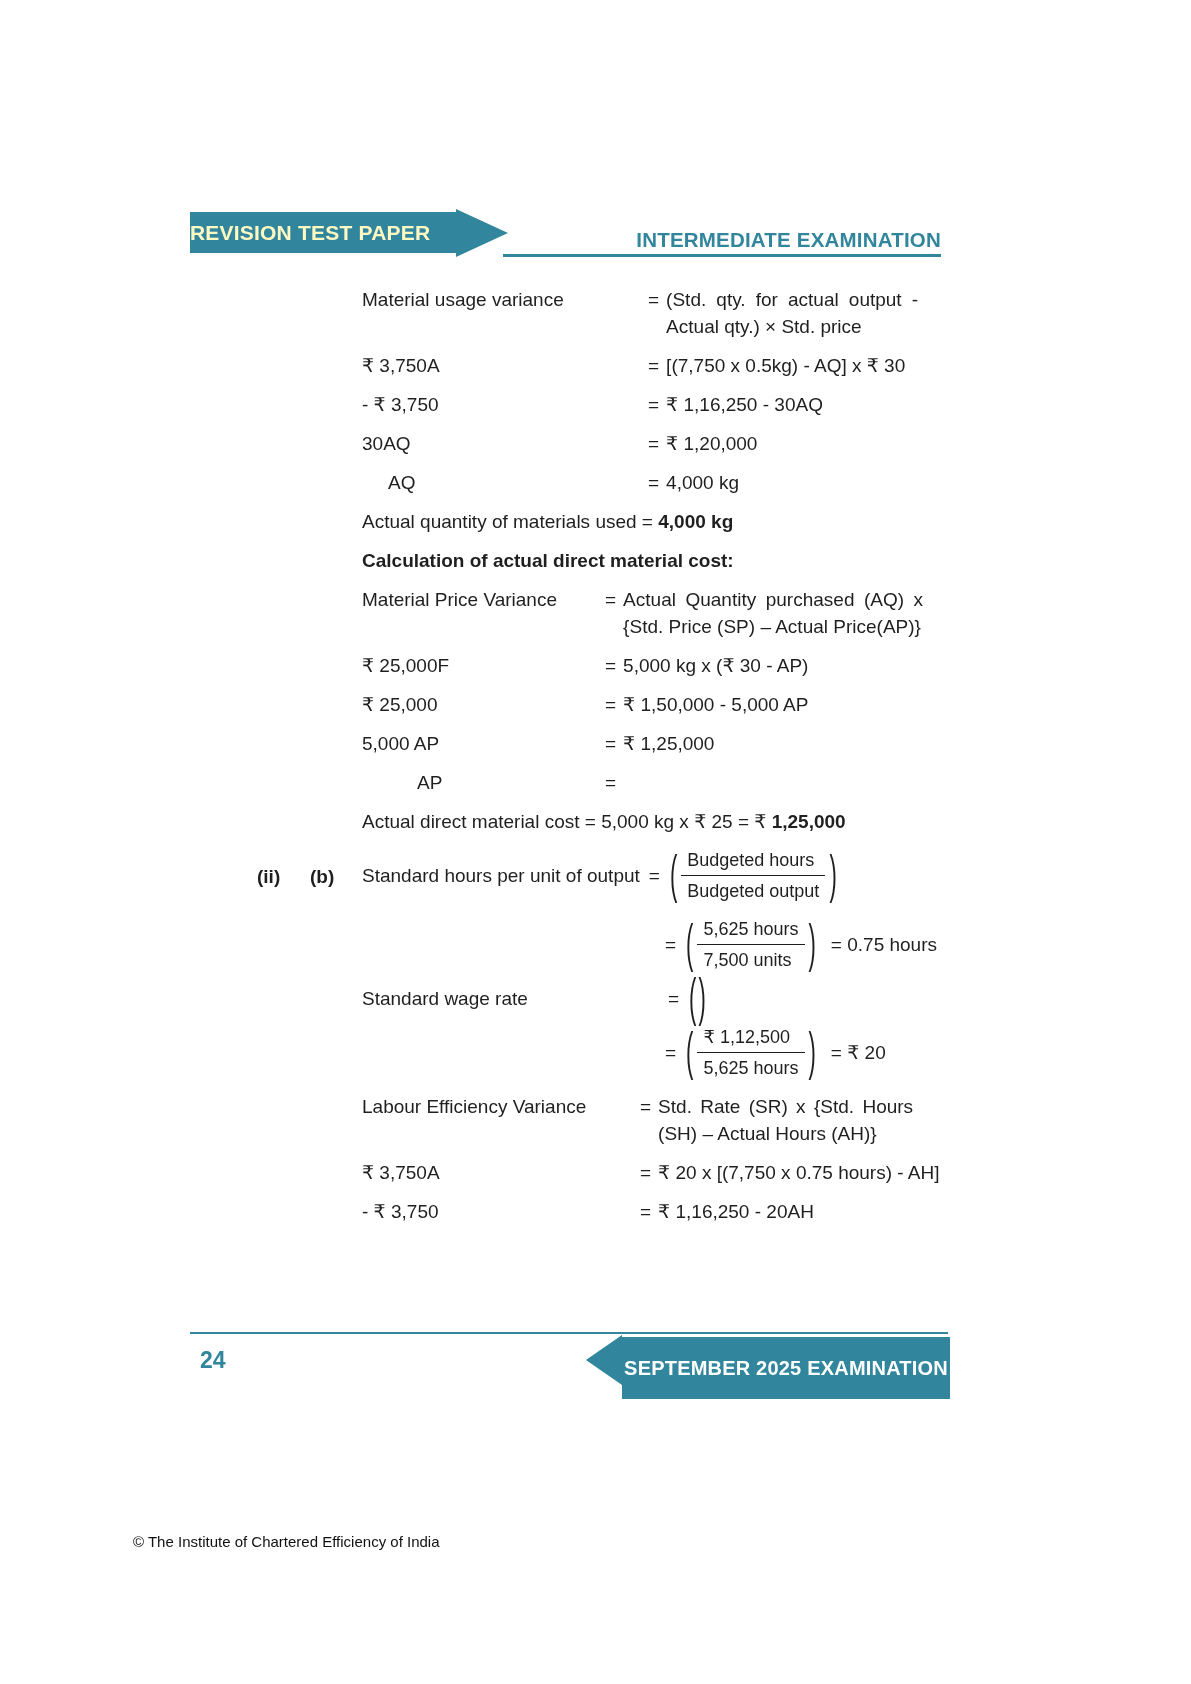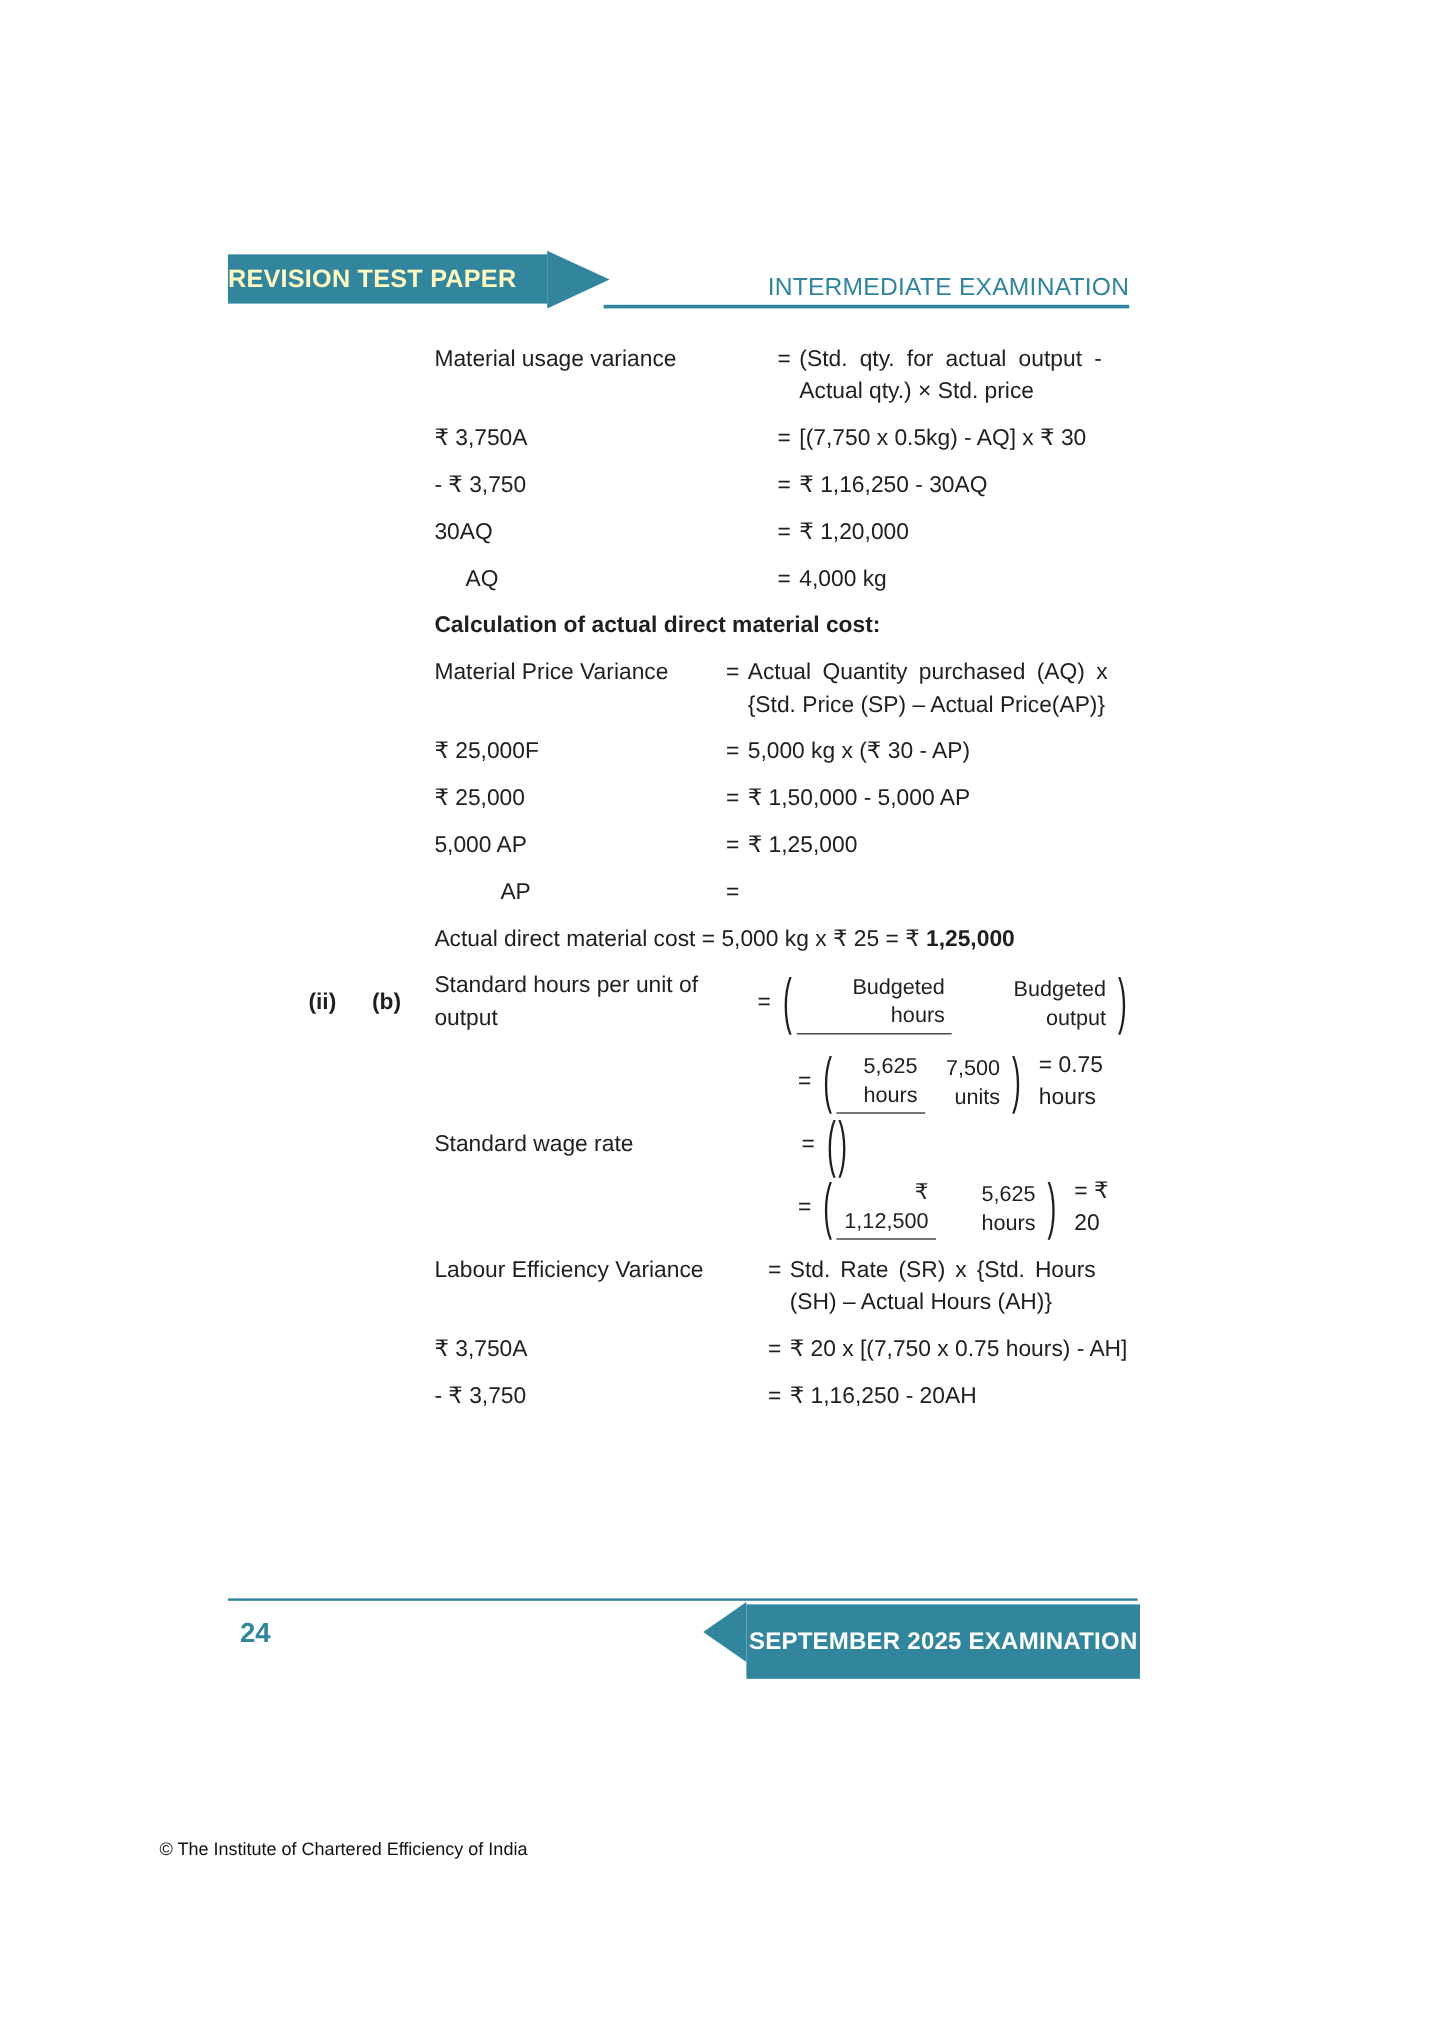--- a/index.html
+++ b/index.html
@@ -27,21 +27,21 @@
   }
   .banner-arrow-right {
     position: absolute; left: 100%; top: -3px;
     width: 0; height: 0;
     border-top: 24px solid transparent;
     border-bottom: 24px solid transparent;
     border-left: 52px solid #31859c;
   }
   .header-title {
     position: absolute; top: 228px; right: 250px;
-    color: #31859c; font-weight: normal; font-size: 20.5px;
+    color: #31859c; font-weight: bold; font-size: 20.5px;
     letter-spacing: 0.2px;
   }
   .header-rule {
     position: absolute; left: 503px; top: 254px;
     width: 438px; height: 3px; background: #31859c;
   }
 
   
   .content {
     position: absolute; left: 362px; top: 286px;
@@ -68,21 +68,21 @@
 
   
   .frac-row { display: flex; align-items: center; margin-bottom: 12px; position: relative; }
   .cont { margin-left: 303px; }
   .frac-group { display: inline-flex; align-items: center; margin: 0 2px; }
   .paren {
     display: inline-block; font-size: 22px; line-height: 1;
     transform: scaleY(2.35); padding: 0 1px; color: #1f1f1f;
   }
   .frac {
-    display: inline-flex; flex-direction: row; text-align: right;
+    display: inline-flex; flex-direction: column; text-align: left;
     font-size: 18px; line-height: 24px; margin: 0 3px;
   }
   .frac .num { border-bottom: 1.5px solid #1f1f1f; padding: 1px 6px 3px; }
   .frac .den { padding: 3px 6px 1px; }
   .frac-result { margin-left: 12px; }
   .marker { position: absolute; font-weight: bold; top: 50%; transform: translateY(-50%); }
   .marker-ii { left: -105px; }
   .marker-b { left: -52px; }
 
   
@@ -151,20 +151,24 @@
       <span class="eq">=</span>
       <span class="val">₹ 1,20,000</span>
     </div>
 
     <div class="row">
       <span class="lblA indent1">AQ</span>
       <span class="eq">=</span>
       <span class="val">4,000 kg</span>
     </div>
 
+    <div class="full">
+      <span>Actual quantity of materials used =</span>
+      <span class="bold">4,000 kg</span>
+    </div>
 
     <div class="heading">Calculation of actual direct material cost:</div>
 
     <div class="row">
       <span class="lblB">Material Price Variance</span>
       <span class="eq">=</span>
       <span class="val just wB">Actual Quantity purchased (AQ) x {Std. Price (SP) – Actual Price(AP)}</span>
     </div>
 
     <div class="row">

